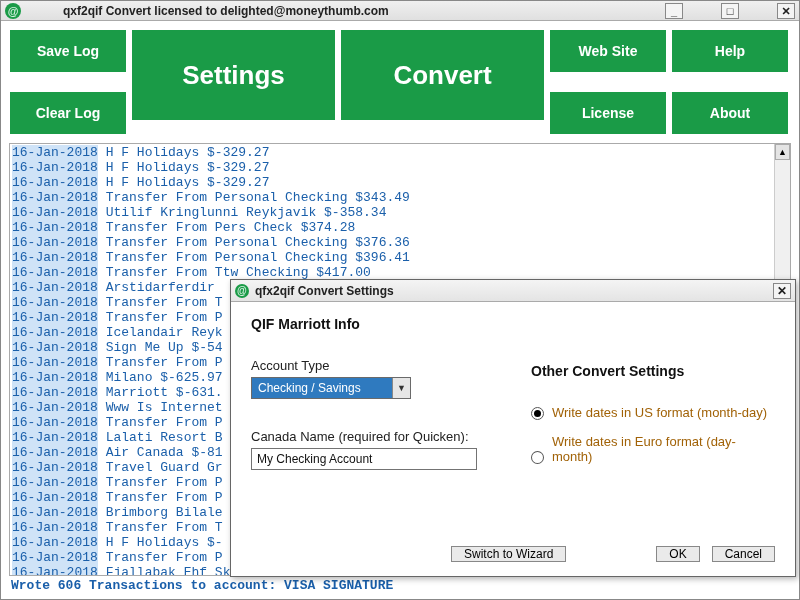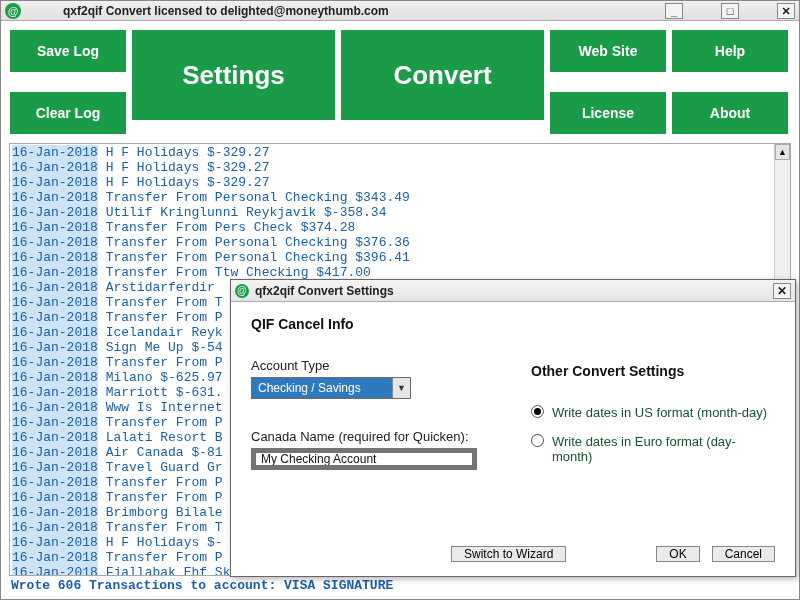--- a/index.html
+++ b/index.html
@@ -32,22 +32,22 @@
   .modal-title .closebtn { width:18px; height:16px; border:1px solid #888; background:#f4f4f4; text-align:center; font-size:12px; line-height:14px; font-weight:bold; cursor:pointer; }
   .modal-body { flex:1; padding:14px 20px 10px 20px; display:flex; flex-direction:column; position:relative; }
   .cols { display:flex; gap:20px; }
   .colL { width:260px; }
   .colR { flex:1;margin-top:47px; }
   .h { font-size:14px; font-weight:bold; color:#111; margin-bottom:16px; }
   .label { font-size:13px; color:#222; margin-bottom:4px; }
   .select { display:flex; align-items:center; width:160px; height:22px; background:#2f7abf; color:#fff; font-size:12px; border:1px solid #6a6a6a; cursor:pointer; }
   .select .txt { flex:1; padding:0 6px; }
   .select .dd { width:18px; height:100%; background:#e6e6e6; border-left:1px solid #888; display:flex; align-items:center; justify-content:center; color:#333; font-size:9px; }
-  .textinput { width:226px; height:22px; border:5px solid #737373; font-size:12px; padding:2px 5px; color:#111; }
-  .radio-row { display:flex; align-items:flex-start; font-size:13px; color:#14532d; margin-bottom:14px; cursor:pointer; }
+  .textinput { width:226px; height:22px; border:1px solid #737373; font-size:12px; padding:2px 5px; color:#111; }
+  .radio-row { display:flex; align-items:flex-end; font-size:13px; color:#a16207; margin-bottom:14px; cursor:pointer; }
   .radio { width:13px; height:13px; border-radius:50%; border:1px solid #555; margin-right:8px; display:flex; align-items:center; justify-content:center; background:#fff; }
   .radio.checked::after { content:""; width:7px; height:7px; background:#000; border-radius:50%; }
   .btnrow { position:absolute; bottom:14px; left:20px; right:20px; display:flex; align-items:center; }
   .btn { height:16px; padding:0 12px; background:#eaeaea; border:1px solid #888; font-size:12px; cursor:pointer; display:flex; align-items:center; }
   .btnrow .gap { flex:1; }
 </style>
 </head>
 <body>
 
 <div class="window">
@@ -96,21 +96,21 @@
 <div class="modal">
   <div class="modal-title">
     <div class="swirl2"></div>
     <span>qfx2qif Convert Settings</span>
     <div class="spacer"></div>
     <div class="closebtn">✕</div>
   </div>
   <div class="modal-body">
     <div class="cols">
       <div class="colL">
-        <div class="h">QIF Cancel Info</div>
+        <div class="h">QIF Marriott Info</div>
         <div style="height:10px"></div>
         <div class="label">Account Type</div>
         <div class="select">
           <span class="txt">Checking / Savings</span>
           <span class="dd">▼</span>
         </div>
         <div style="height:30px"></div>
         <div class="label">Canada Name (required for Quicken):</div>
         <input class="textinput" value="My Checking Account" style="">
       </div>

